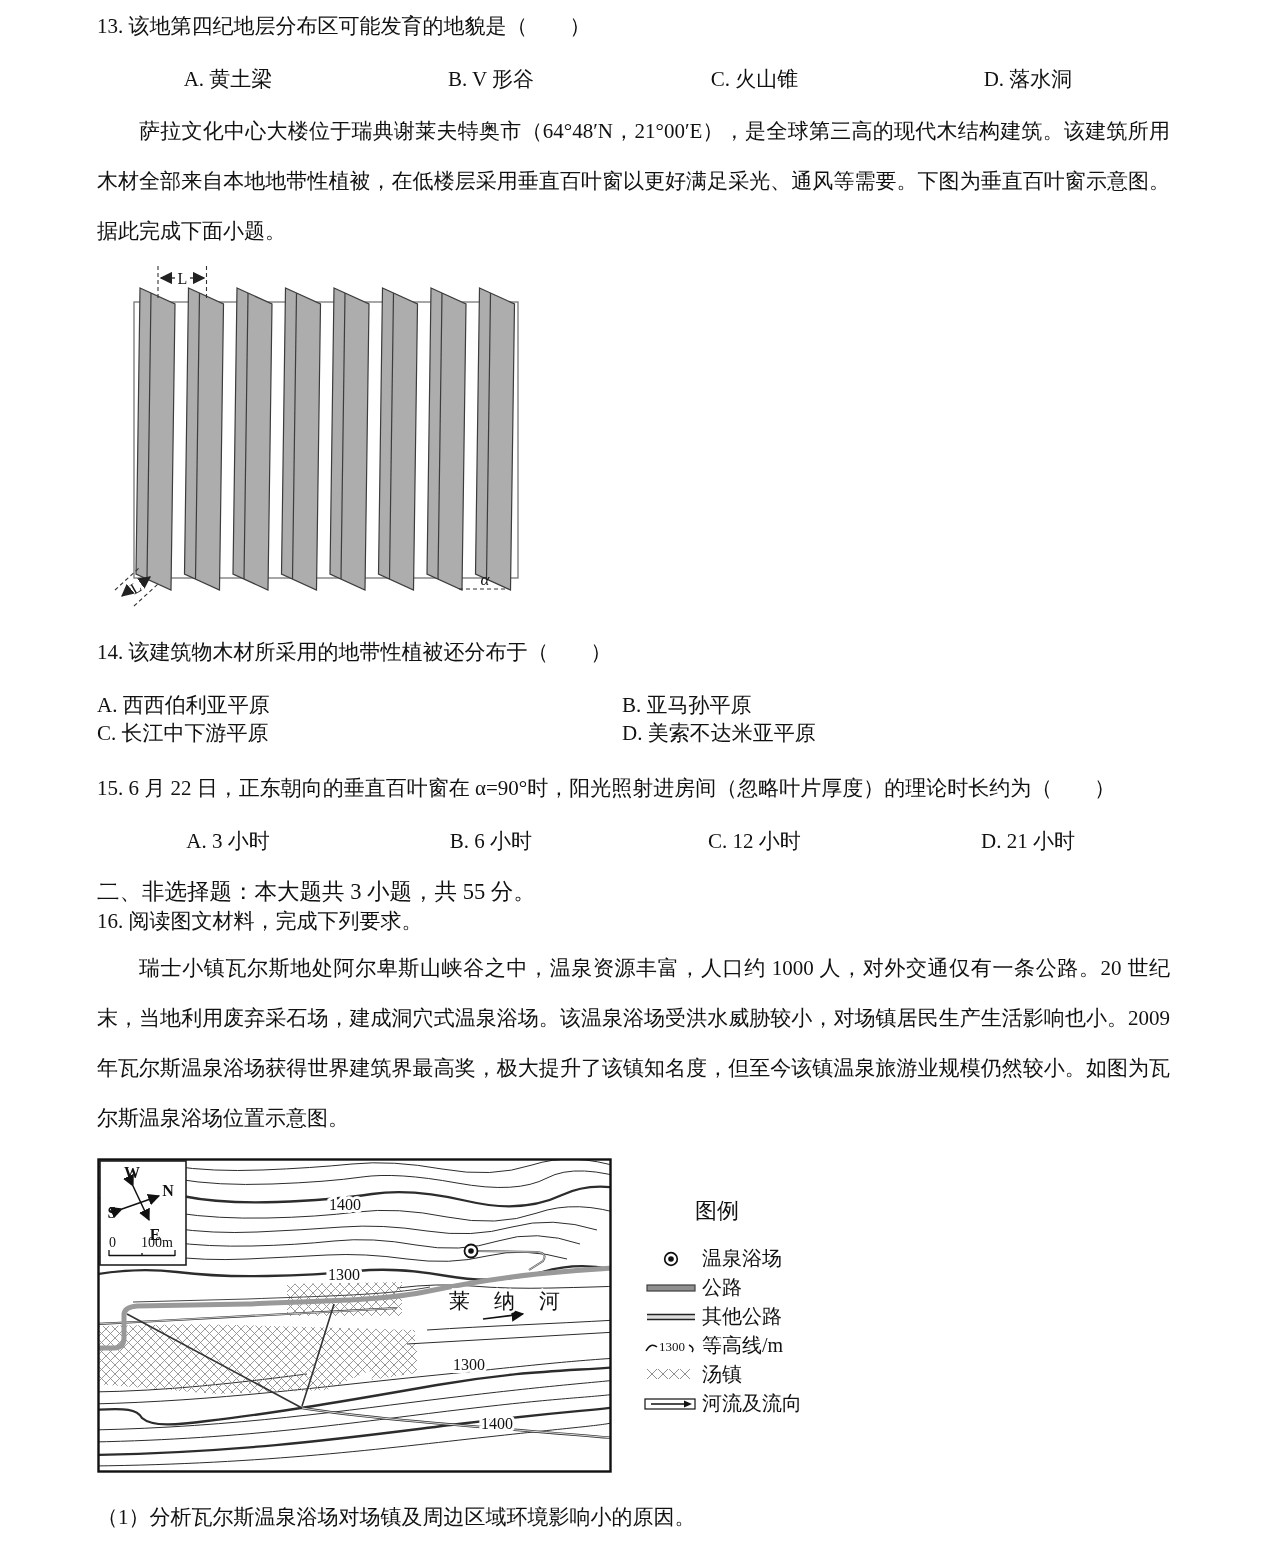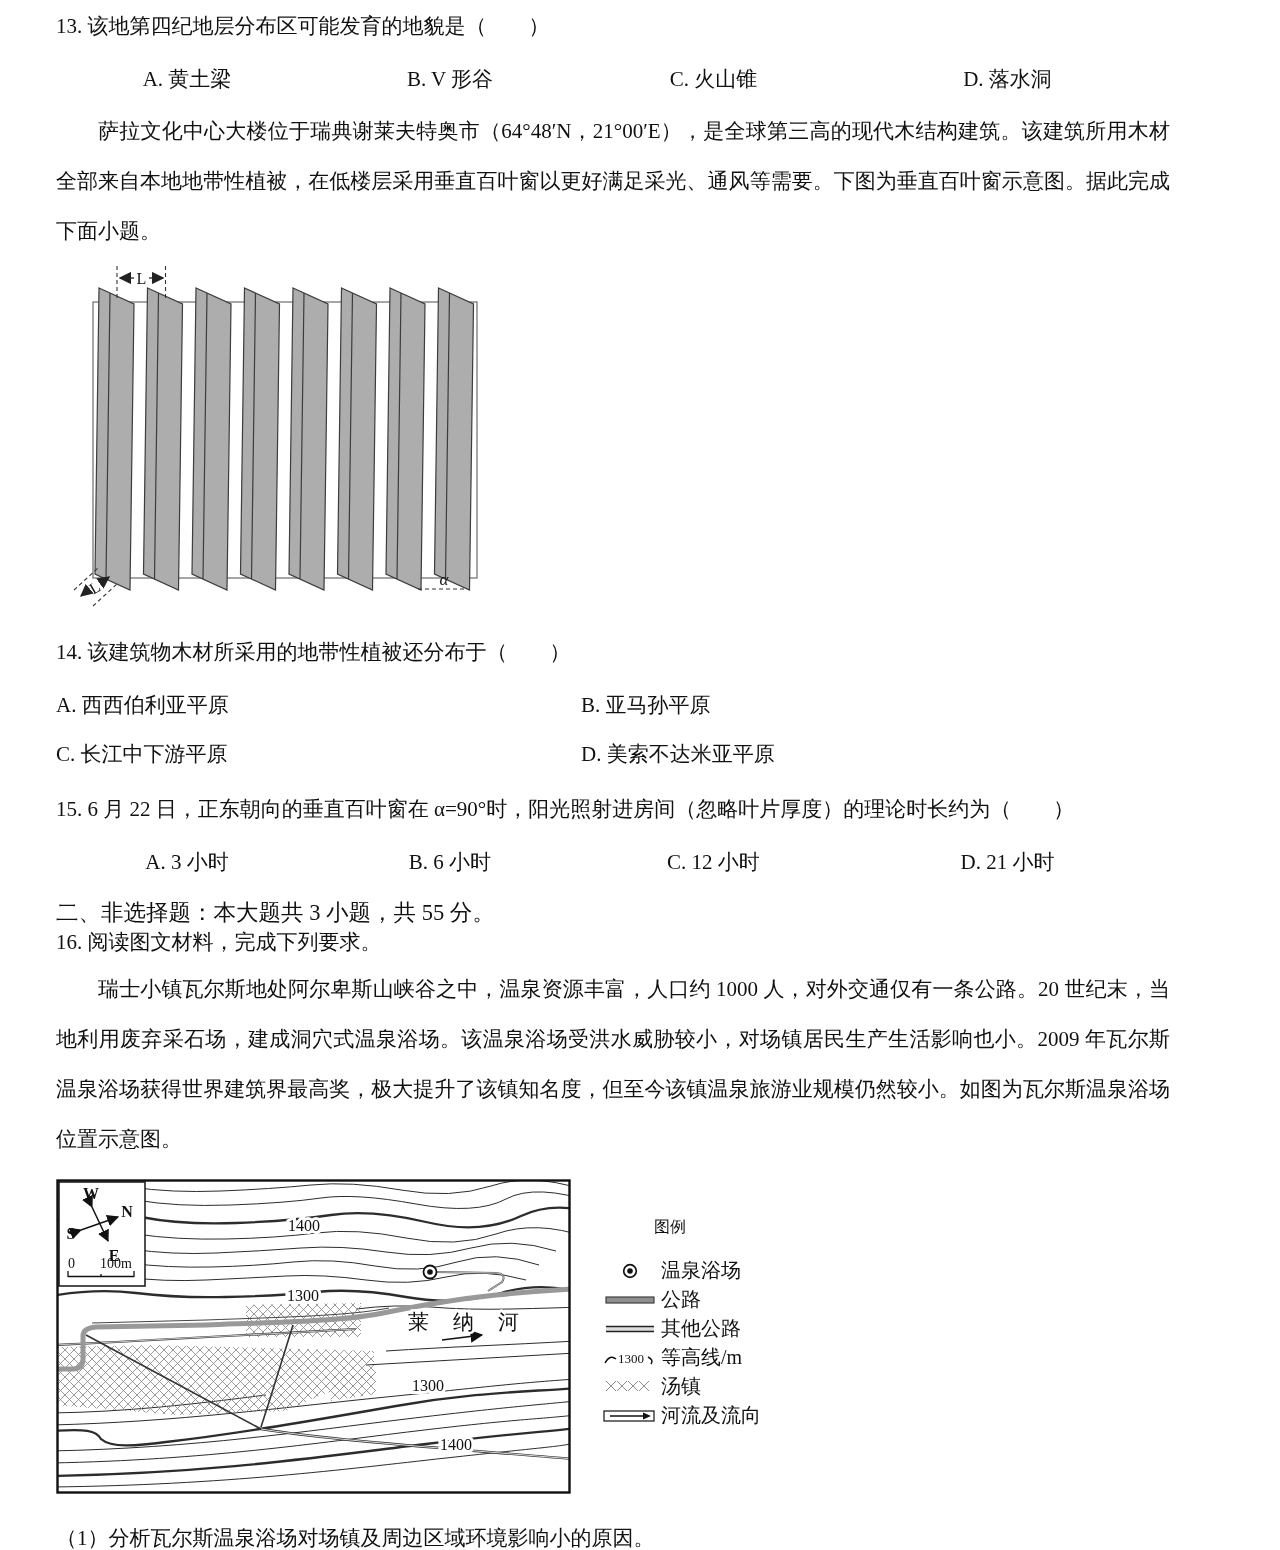--- a/index.html
+++ b/index.html
@@ -1,30 +1,30 @@
 <!DOCTYPE html>
 <html><head>
 <meta charset="utf-8">
 <style>
   * { margin:0; padding:0; box-sizing:border-box; }
   html,body { background:#ffffff; }
   body { width:1280px; height:1550px; overflow:hidden;
          font-family:"Liberation Serif","DejaVu Serif",serif; color:#111; }
-  .page { width:1280px; height:1550px; padding:12px 110px 0 56px; position:relative; }
+  .page { width:1280px; height:1550px; padding:12px 110px 0 97px; position:relative; }
 
   .stem { font-size:21px; line-height:28px; }
   .opt-row4 { display:grid; grid-template-columns:262px 264px 263px auto; margin-top:25px; font-size:21px;text-align:center; }
-  .opt-row2 { display:grid; grid-template-columns:525px auto; row-gap:21px; margin-top:25px; font-size:21px; }
+  .opt-row2 { display:grid; grid-template-columns:525px auto; margin-top:25px; font-size:21px; }
   .passage { margin-top:13px; font-size:21px; line-height:50px; text-align:justify; text-indent:2em; }
   .sect-head { margin-top:21px; font-size:22.5px; font-weight:normal; }
   .q16-stem { }
   .fig-blinds { margin-top:8px; margin-left:10px; }
   .map-wrap { display:flex; margin-top:15px; }
   .legend { margin-left:28px; margin-top:38px; width:300px; }
-  .legend-title { font-size:16px; margin-left:55px; margin-bottom:18px; }
+  .legend-title { font-size:22px; margin-left:55px; margin-bottom:18px; }
   .legend-item { display:flex; align-items:center; height:29px; }
   .legend-icon { width:62px; display:flex; justify-content:center; align-items:center; flex:0 0 62px; }
   .legend-label { font-size:20px; white-space:nowrap; }
   .sub-q { margin-top:30px; font-size:21px; }
   .mt-q14 { margin-top:25px; }
   .mt-q15 { margin-top:27px; }
   svg text { font-family:"Liberation Serif","DejaVu Serif",serif; }
 </style>
 </head>
 <body>

